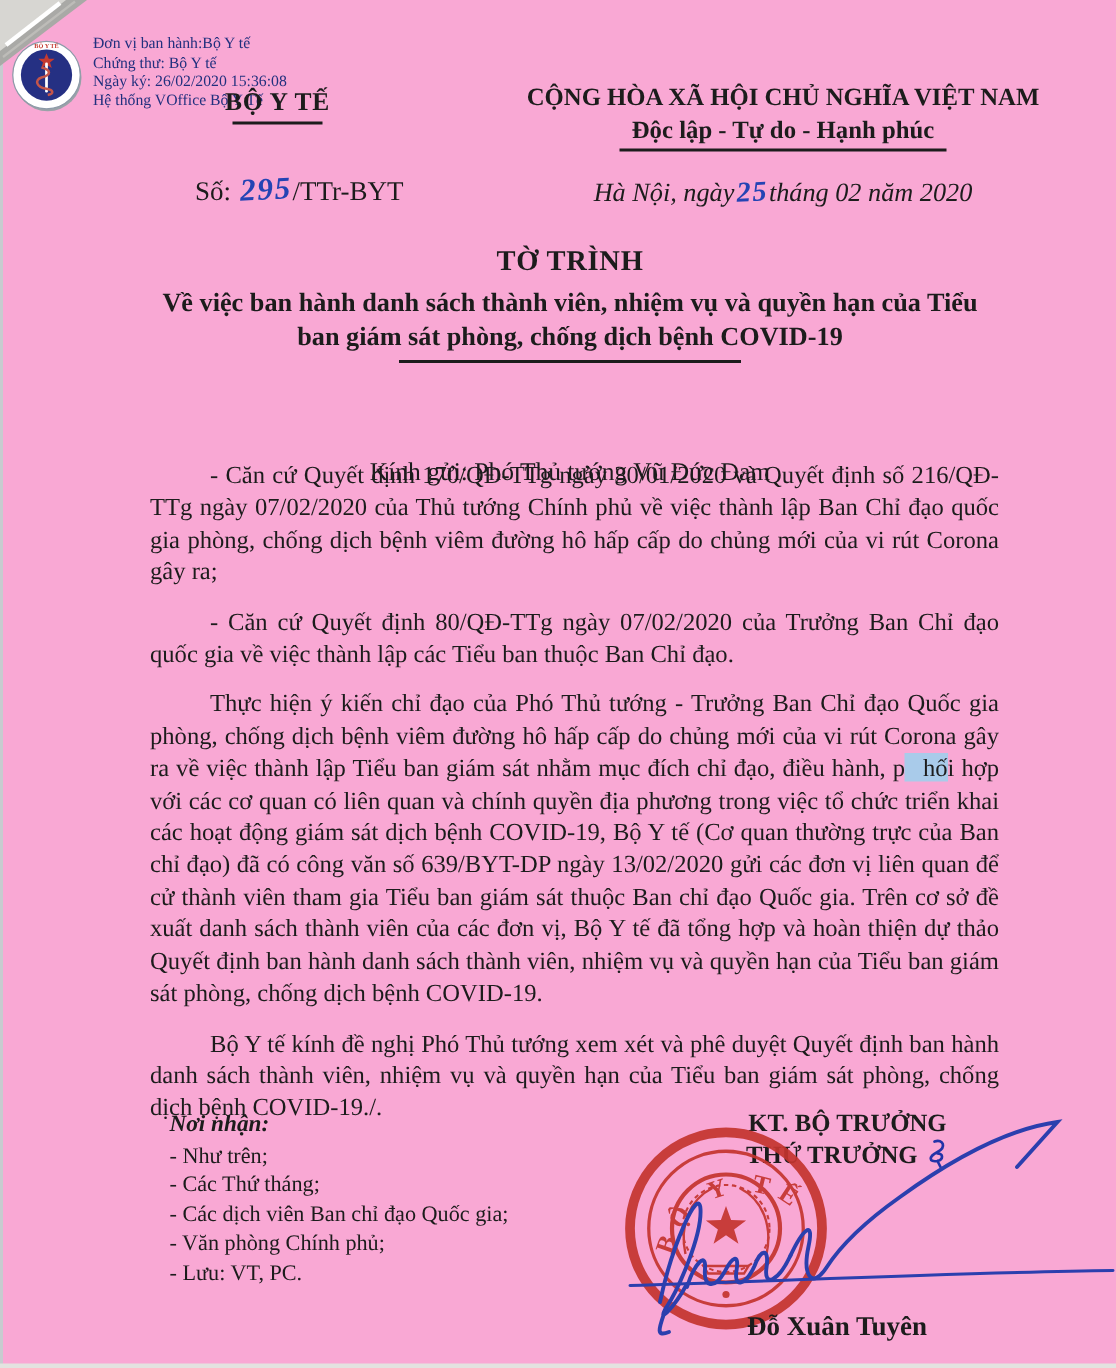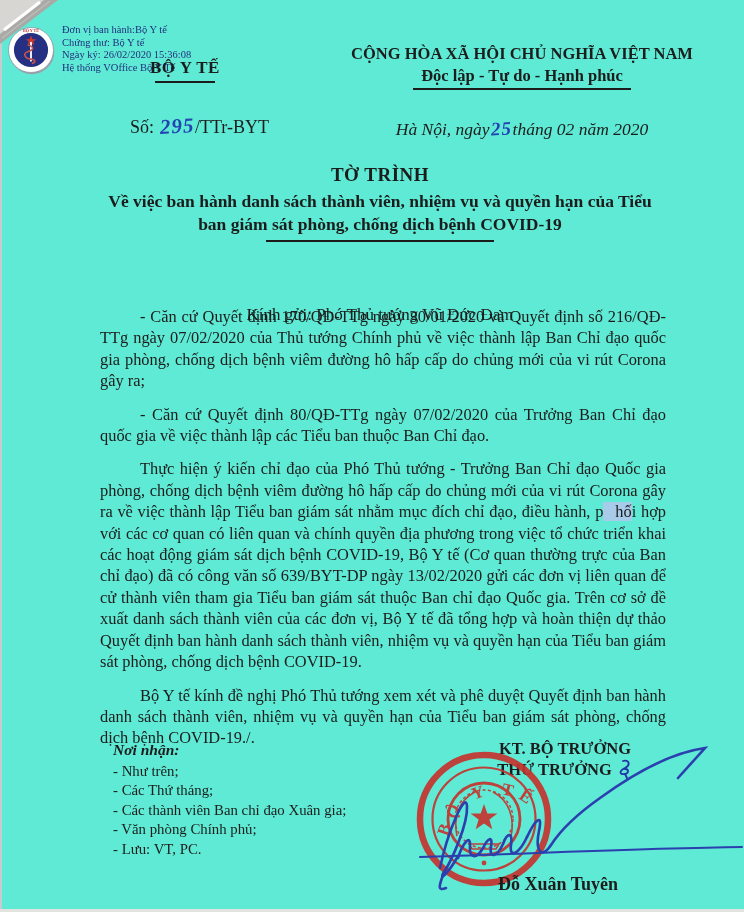--- a/index.html
+++ b/index.html
@@ -1,34 +1,34 @@
 <!DOCTYPE html>
 <html><head>
 <meta charset="utf-8">
 <style>
   html,body{margin:0;padding:0;}
   .page{
-    position:relative;width:744px;height:912px;background:#5eead4;
+    position:relative;width:744px;height:912px;background:#f9a8d4;
     font-family:"Liberation Serif","DejaVu Serif",serif;color:#1c1c1c;
     overflow:hidden;
   }
   .left-edge{position:absolute;left:0;top:0;width:2px;height:912px;background:#c7cbcf;}
   .bottom-edge{position:absolute;left:0;bottom:0;width:744px;height:3px;background:#e3e3e0;}
   
   .fold{position:absolute;left:0;top:0;}
   
   .voffice{position:absolute;left:6px;top:22px;display:flex;gap:6px;}
   .voffice-lines{font-family:"Liberation Serif","DejaVu Serif",serif;
     color:#22307e;font-size:10.5px;line-height:12.5px;padding-top:2px;}
   .emblem{width:50px;height:50px;flex:0 0 auto;margin-top:3px;}
   
   .hdr-left{position:absolute;left:60px;top:58px;width:250px;text-align:center;}
   .issuer{font-weight:bold;font-size:17px;letter-spacing:.5px;}
   .issuer-rule{width:60px;height:1.5px;background:#1c1c1c;margin:3px auto 0;}
-  .hdr-right{position:absolute;left:322px;top:44px;width:400px;text-align:center;}
+  .hdr-right{position:absolute;left:322px;top:55px;width:400px;text-align:center;}
   .motto1{font-weight:bold;font-size:16.5px;white-space:nowrap;}
   .motto2{font-weight:bold;font-size:16.5px;margin-top:2px;}
   .motto-rule{width:218px;height:1.5px;background:#1c1c1c;margin:2px auto 0;}
   .so-row{position:absolute;left:0;top:110px;width:744px;}
   .so{position:absolute;left:130px;top:4px;font-size:18px;}
   .hand{color:#2444b4;font-style:italic;font-weight:bold;font-size:21px;
     display:inline-block;transform:rotate(-3deg);letter-spacing:1px;padding:0 1px;}
   .date{position:absolute;left:322px;top:8px;width:400px;text-align:center;
     font-style:italic;font-size:17.5px;}
   .date .hand{font-size:19px;}
@@ -119,21 +119,21 @@
     <p>- Căn cứ Quyết định 170/QĐ-TTg ngày 30/01/2020 và Quyết định số 216/QĐ-TTg ngày 07/02/2020 của Thủ tướng Chính phủ về việc thành lập Ban Chỉ đạo quốc gia phòng, chống dịch bệnh viêm đường hô hấp cấp do chủng mới của vi rút Corona gây ra;</p>
     <p>- Căn cứ Quyết định 80/QĐ-TTg ngày 07/02/2020 của Trưởng Ban Chỉ đạo quốc gia về việc thành lập các Tiểu ban thuộc Ban Chỉ đạo.</p>
     <p><span>Thực hiện ý kiến chỉ đạo của Phó Thủ tướng - Trưởng Ban Chỉ đạo Quốc gia phòng, chống dịch bệnh viêm đường hô hấp cấp do chủng mới của vi rút Corona gây ra về việc thành lập Tiểu ban giám sát nhằm mục đích chỉ đạo, điều hành, p</span><span class="hl">hố</span><span>i hợp với các cơ quan có liên quan và chính quyền địa phương trong việc tổ chức triển khai các hoạt động giám sát dịch bệnh COVID-19, Bộ Y tế (Cơ quan thường trực của Ban chỉ đạo) đã có công văn số 639/BYT-DP ngày 13/02/2020 gửi các đơn vị liên quan để cử thành viên tham gia Tiểu ban giám sát thuộc Ban chỉ đạo Quốc gia. Trên cơ sở đề xuất danh sách thành viên của các đơn vị, Bộ Y tế đã tổng hợp và hoàn thiện dự thảo Quyết định ban hành danh sách thành viên, nhiệm vụ và quyền hạn của Tiểu ban giám sát phòng, chống dịch bệnh COVID-19.</span></p>
     <p>Bộ Y tế kính đề nghị Phó Thủ tướng xem xét và phê duyệt Quyết định ban hành danh sách thành viên, nhiệm vụ và quyền hạn của Tiểu ban giám sát phòng, chống dịch bệnh COVID-19./.</p>
   </div>
 
   <div class="recipients">
     <div class="lbl">Nơi nhận:</div>
     <div>- Như trên;</div>
     <div>- Các Thứ tháng;</div>
-    <div>- Các thành viên Ban chỉ đạo Xuân gia;</div>
+    <div>- Các dịch viên Ban chỉ đạo Quốc gia;</div>
     <div>- Văn phòng Chính phủ;</div>
     <div>- Lưu: VT, PC.</div>
   </div>
 
   <div class="sig-block">
     <div class="sig-t1">KT. BỘ TRƯỞNG</div>
     <div class="sig-t2"><span>THỨ TRƯỞNG</span><svg class="paraph" width="18" height="20" viewBox="0 0 18 20">
       <path d="M8,2 C14,0 16,6 10,9 C4,12 4,16 10,15 C14,14 14,10 10,10 M10,15 L12,19" fill="none" stroke="#2233a8" stroke-width="1.8" stroke-linecap="round"></path>
     </svg></div>
   </div>

